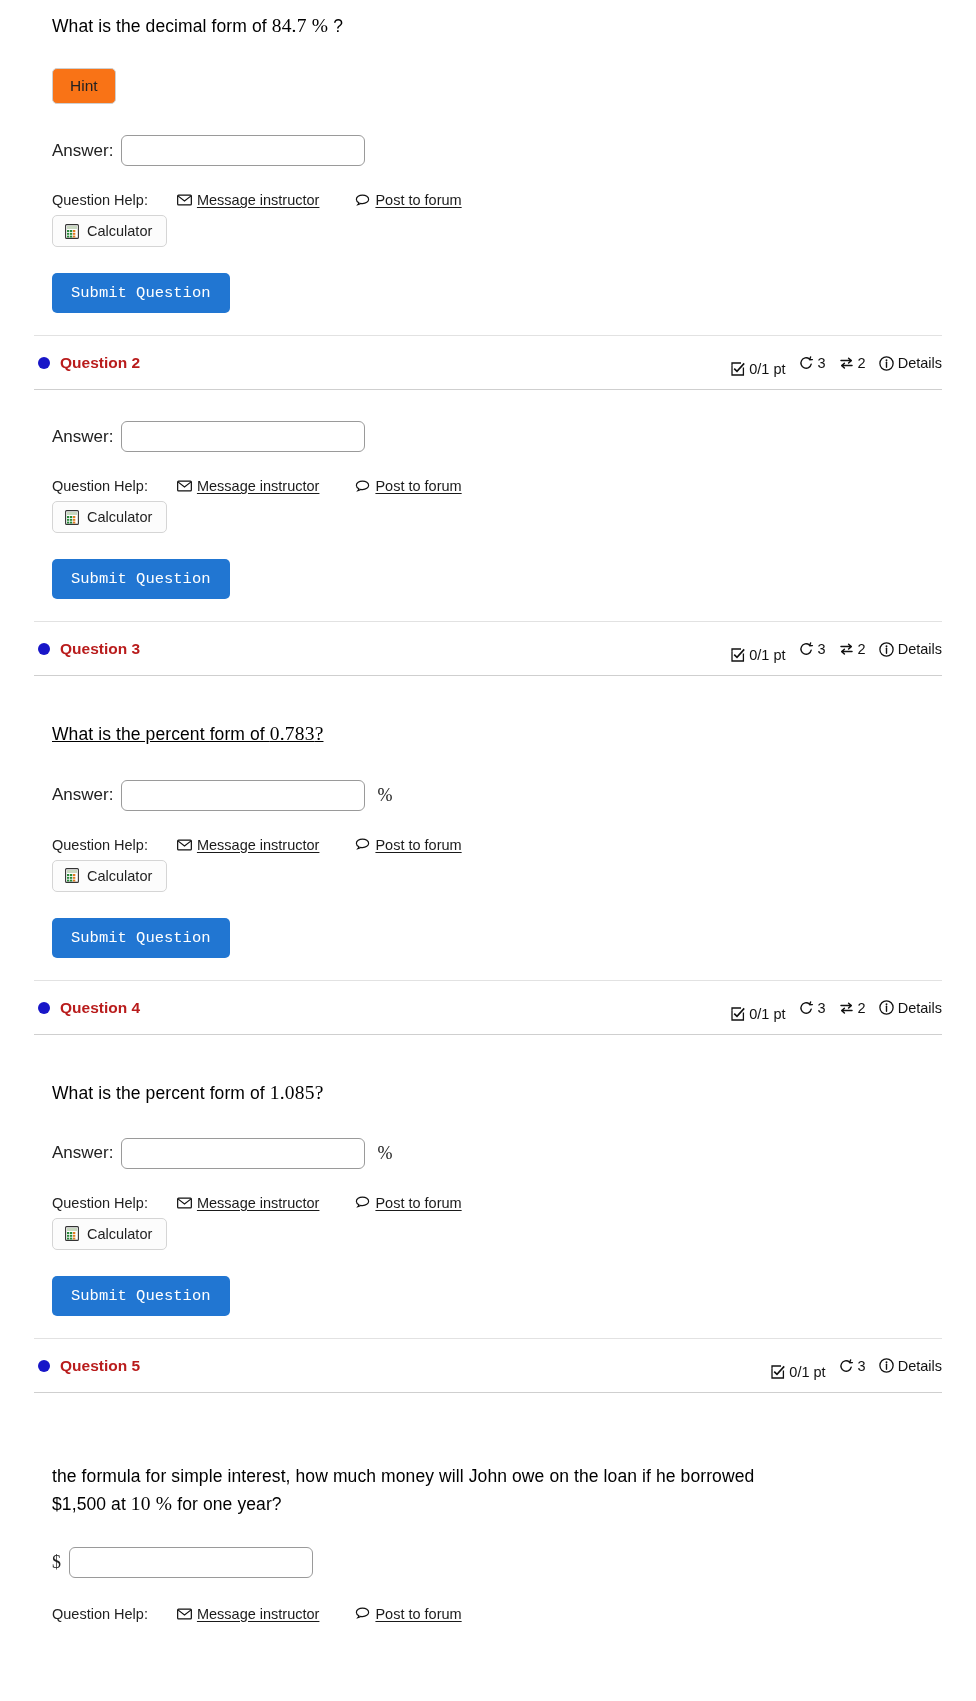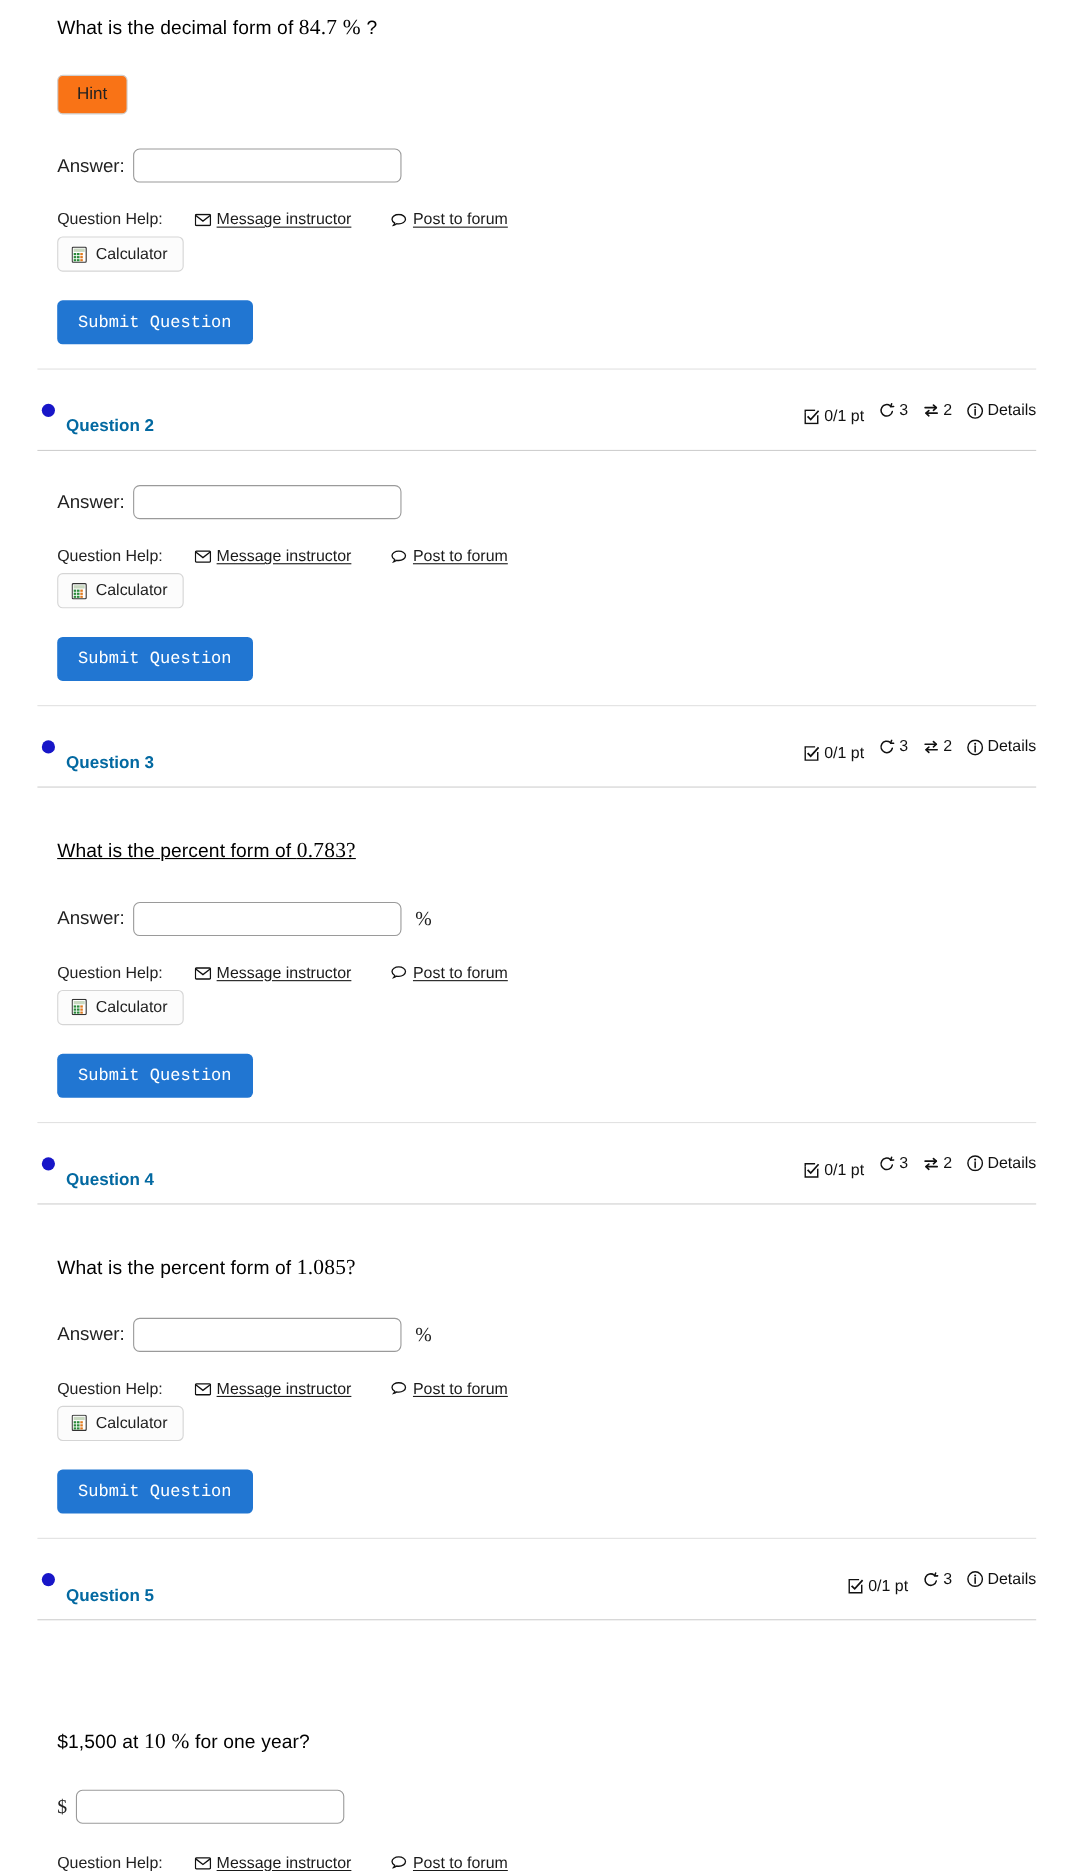--- a/index.html
+++ b/index.html
@@ -161,22 +161,21 @@
   .dot {
     width: 12px; height: 12px;
     border-radius: 50%;
     background: #1816c8;
     display: inline-block;
     flex: none;
   }
   .qtitle {
     font-size: 15.5px;
     font-weight: bold;
-    color: #0369a1;
-    margin-top: 30px;
+    color: #b91c1c;
   }
   .qhead-right {
     display: flex;
     align-items: center;
     gap: 7px;
     color: #111;
     font-size: 14.5px;
   }
   .stat {
     display: inline-flex;
@@ -621,21 +620,21 @@
             </span>
             <a class="details-link" href="#">Details</a>
           </span>
         </div>
       </div>
     </div>
 
     <div class="qbody">
       <p class="qtext" style="padding-top:44px; line-height:1.5;">
         <br>
-        <br>
+        <span>the formula for simple interest, how much money will John owe on the loan if he borrowed</span><br>
         <span>$1,500 at </span><span class="math"><span>10</span></span><span class="math pct">&nbsp;<span>%</span></span><span> for one year?</span>
       </p>
 
       <div class="answer-row" style="margin-top:28px;">
         <span class="dollar-sign">$</span>
         <input class="answer-input" type="text" placeholder="" style="">
       </div>
 
       <div class="help-row" style="margin-top:28px;">
         <span class="help-label">Question Help:</span>

